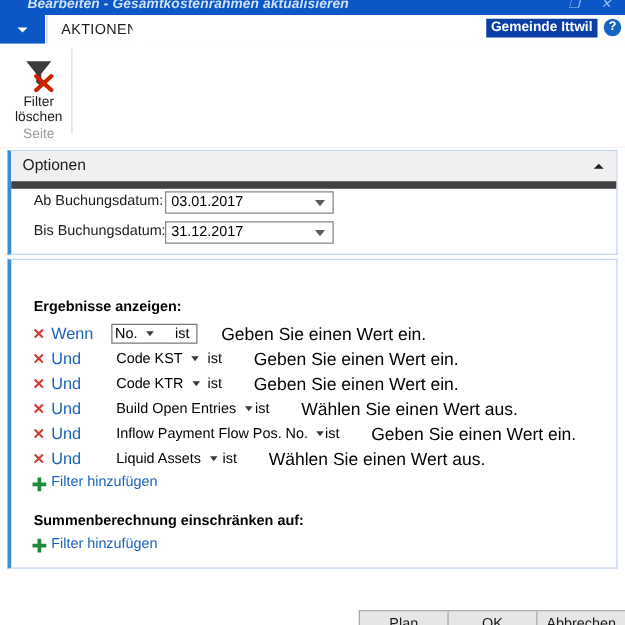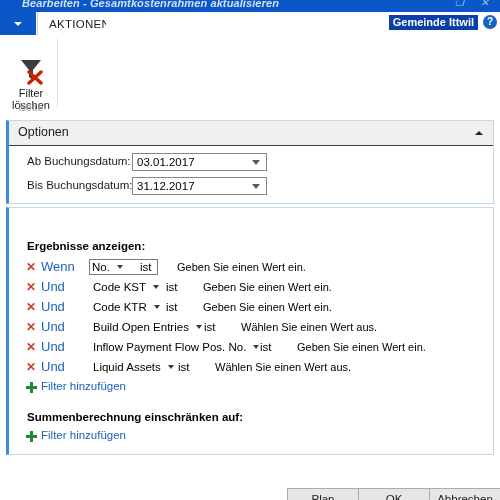--- a/index.html
+++ b/index.html
@@ -127,21 +127,21 @@
     background: #ffffff;
     border-bottom: 1px solid #d4d4d4;
   }
   .ribbon-group {
     position: absolute;
     left: 2px; top: 0;
     width: 58px; height: 82px;
   }
   .ribbon-btn {
     position: absolute;
-    left: 0; top: 18px;
+    left: 0; top: 7px;
     width: 58px;
     display: flex;
     flex-direction: column;
     align-items: center;
   }
   .funnel-wrap {
     position: relative;
     width: 30px; height: 30px;
     margin-top: 2px;
   }
@@ -184,21 +184,21 @@
     background: #ffffff;
     box-sizing: border-box;
   }
   .panel-options { top: 2px; height: 84px; }
   .panel-gl { top: 89px; height: 248px; }
 
   .panel-header {
     position: relative;
     height: 24px;
     background: #f0f0f0;
-    border-bottom: 1px solid #404040;
+    border-bottom: 6px solid #404040;
   }
   .panel-title {
     position: absolute;
     left: 9px; top: 4px;
     font-size: 12.5px;
     color: #1b1b1b;
   }
   .collapse-btn {
     position: absolute;
     right: 6px; top: 4px;
@@ -308,21 +308,21 @@
   .op-ist {
     position: absolute;
     top: 1px;
     font-size: 11.5px;
     color: #000000;
     line-height: 14px;
   }
   .value-hint {
     position: absolute;
     top: 1px;
-    font-size: 11px;
+    font-size: 14px;
     color: #000000;
     line-height: 14px;
   }
 
   .add-filter {
     position: absolute;
     left: 17px;
     height: 14px;
     white-space: nowrap;
   }

